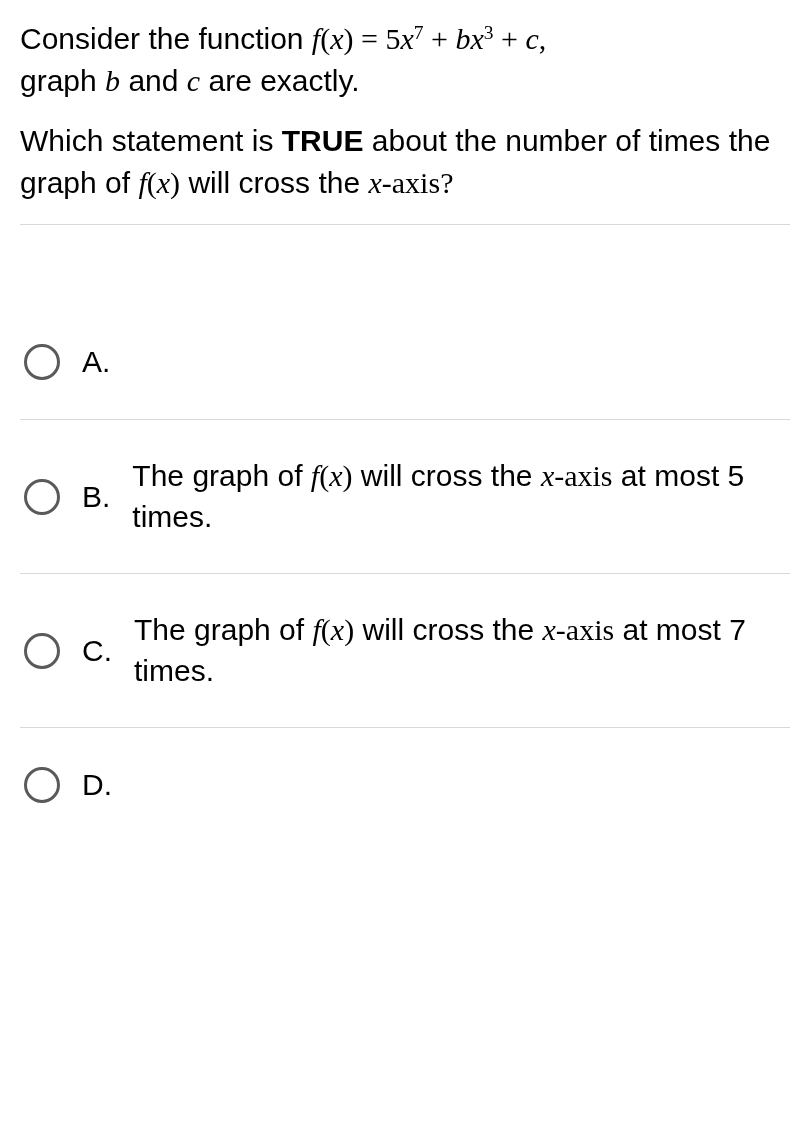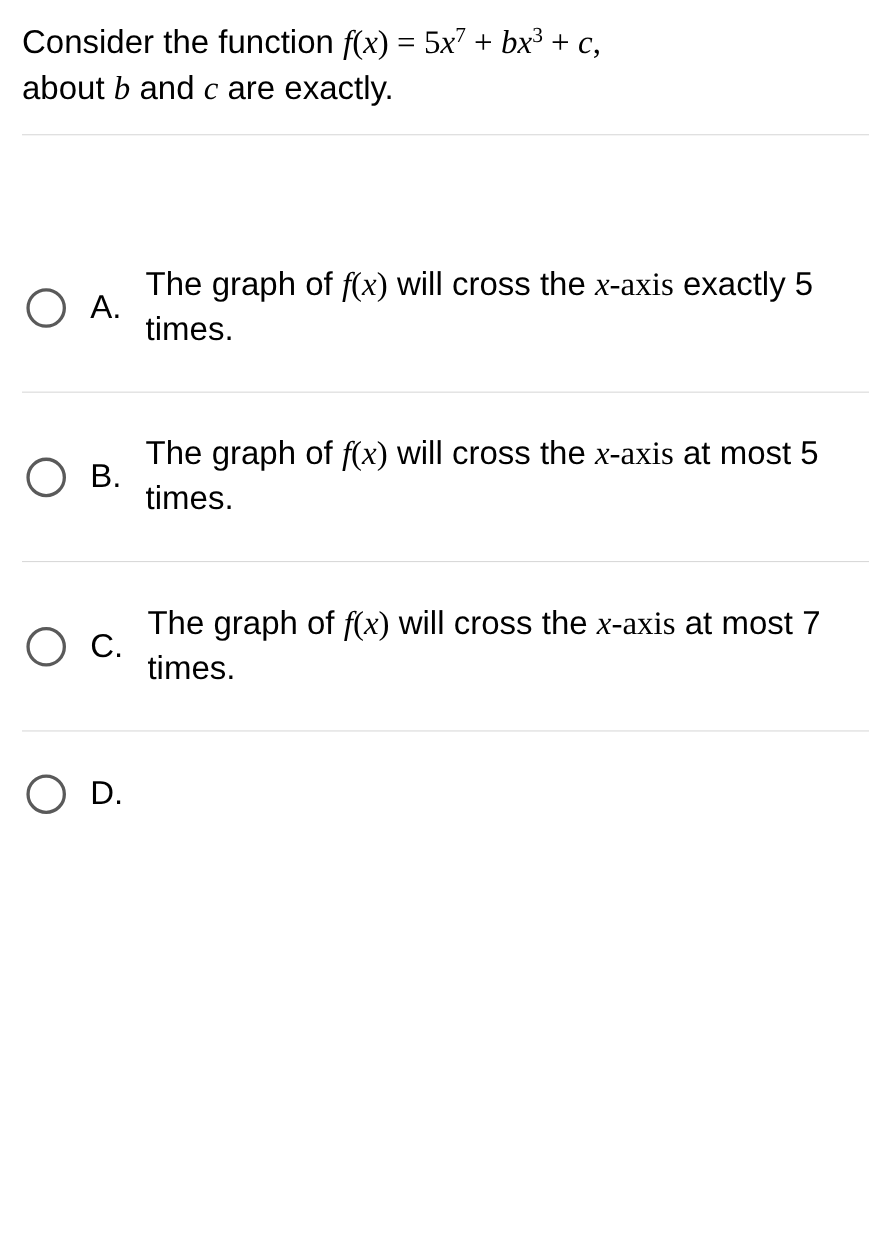--- a/index.html
+++ b/index.html
@@ -49,34 +49,34 @@
     line-height: 1.35;
   }
 </style>
 </head>
 <body>
 
 <div class="question-block">
   <p>
     <span>Consider the function </span><span class="math"><span class="mi">f</span>(<span class="mi">x</span>) = 5<span class="mi">x</span><span class="sup">7</span> + <span class="mi">b</span><span class="mi">x</span><span class="sup">3</span> + <span class="mi">c</span>,</span>
     <br>
-    <span>about </span><span class="math"><span class="mi">b</span></span><span> and </span><span class="math"><span class="mi">c</span></span><span> are exactly.</span>
+    <span>graph </span><span class="math"><span class="mi">b</span></span><span> and </span><span class="math"><span class="mi">c</span></span><span> are exactly.</span>
+  </p>
+  <p>
+    <span>Which statement is </span><span class="bold">TRUE</span><span> about the number of times the graph of </span><span class="math"><span class="mi">f</span>(<span class="mi">x</span>)</span><span> will cross the </span><span class="math"><span class="mi">x</span>-axis?</span>
   </p>
 </div>
 
 <hr class="sep">
 
 <div class="choices">
 
   <div class="choice-row">
     <div class="radio"></div>
     <div class="choice-label">A.</div>
-    <div class="choice-text">
-      <span>The graph of </span><span class="math"><span class="mi">f</span>(<span class="mi">x</span>)</span><span> will cross the </span><span class="math"><span class="mi">x</span>-axis</span><span> exactly 5 times.</span>
-    </div>
   </div>
 
   <hr class="sep">
 
   <div class="choice-row">
     <div class="radio"></div>
     <div class="choice-label">B.</div>
     <div class="choice-text">
       <span>The graph of </span><span class="math"><span class="mi">f</span>(<span class="mi">x</span>)</span><span> will cross the </span><span class="math"><span class="mi">x</span>-axis</span><span> at most 5 times.</span>
     </div>

